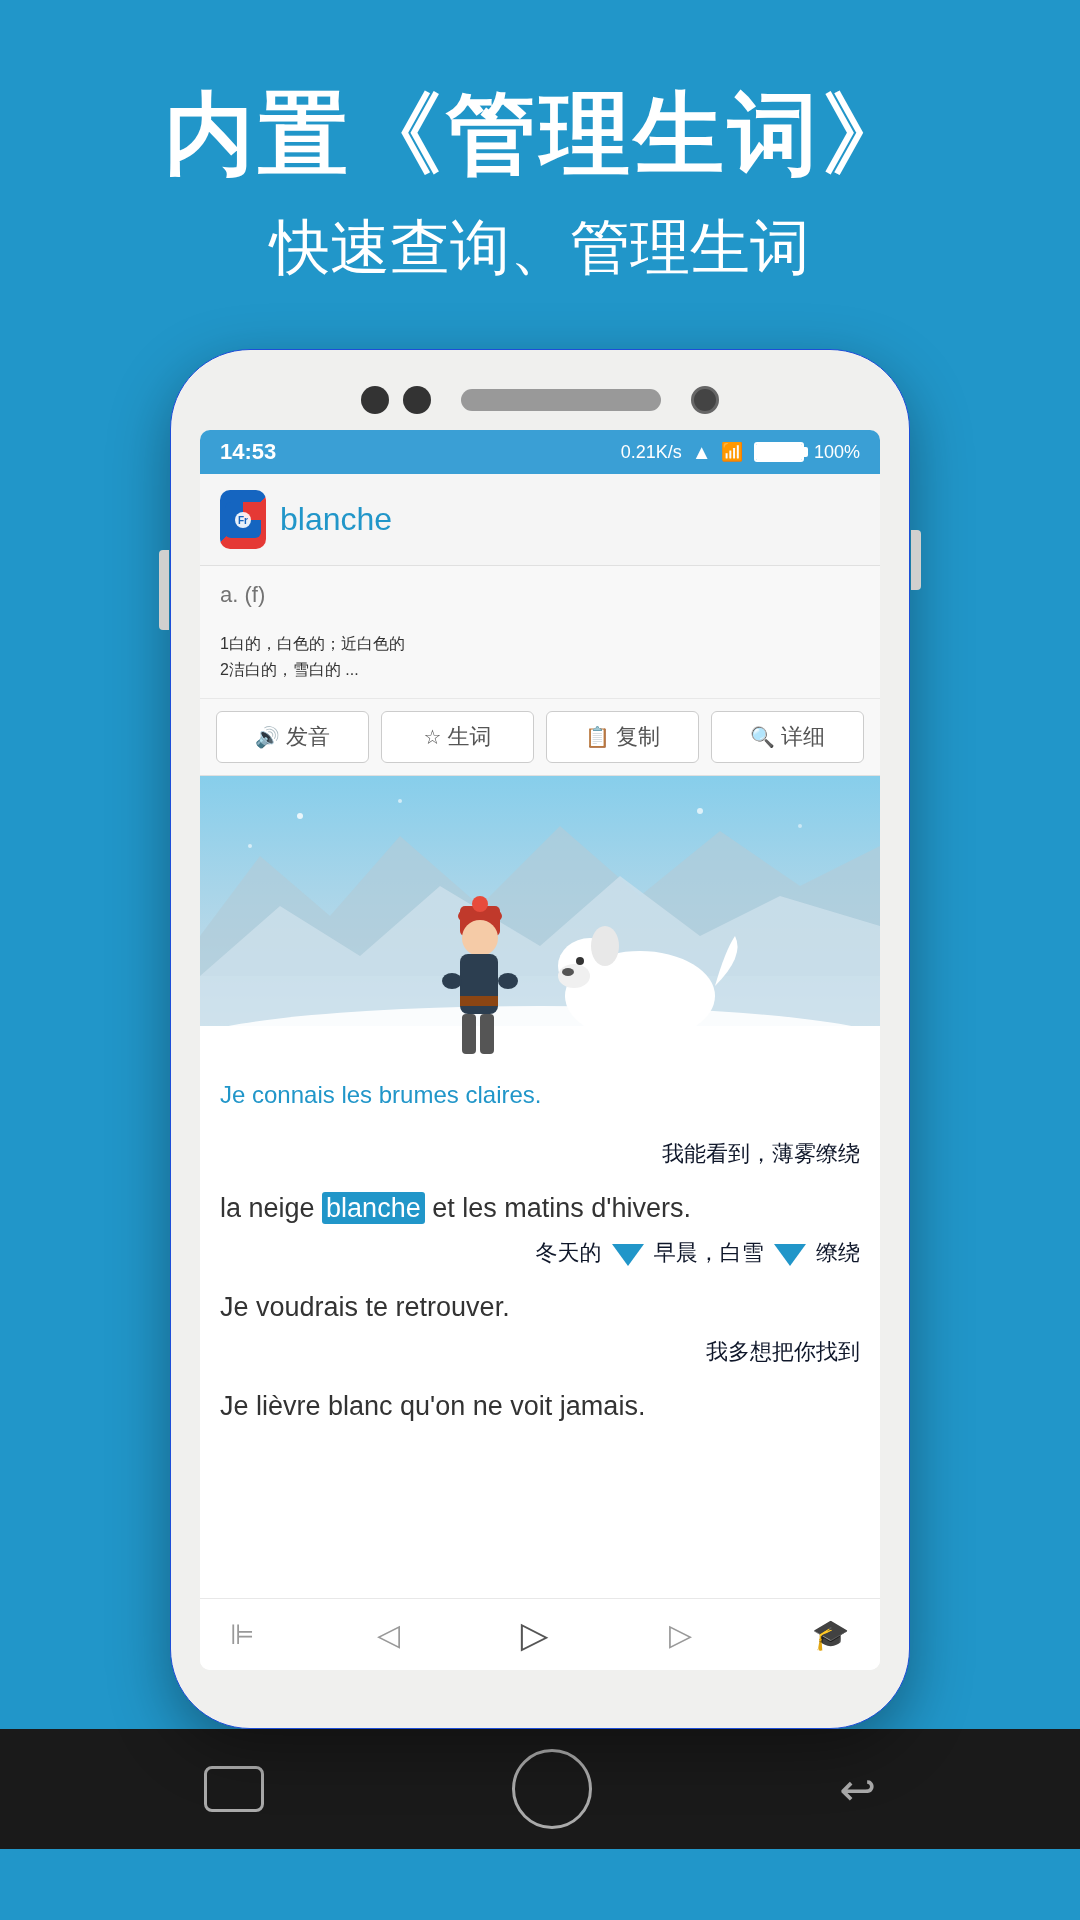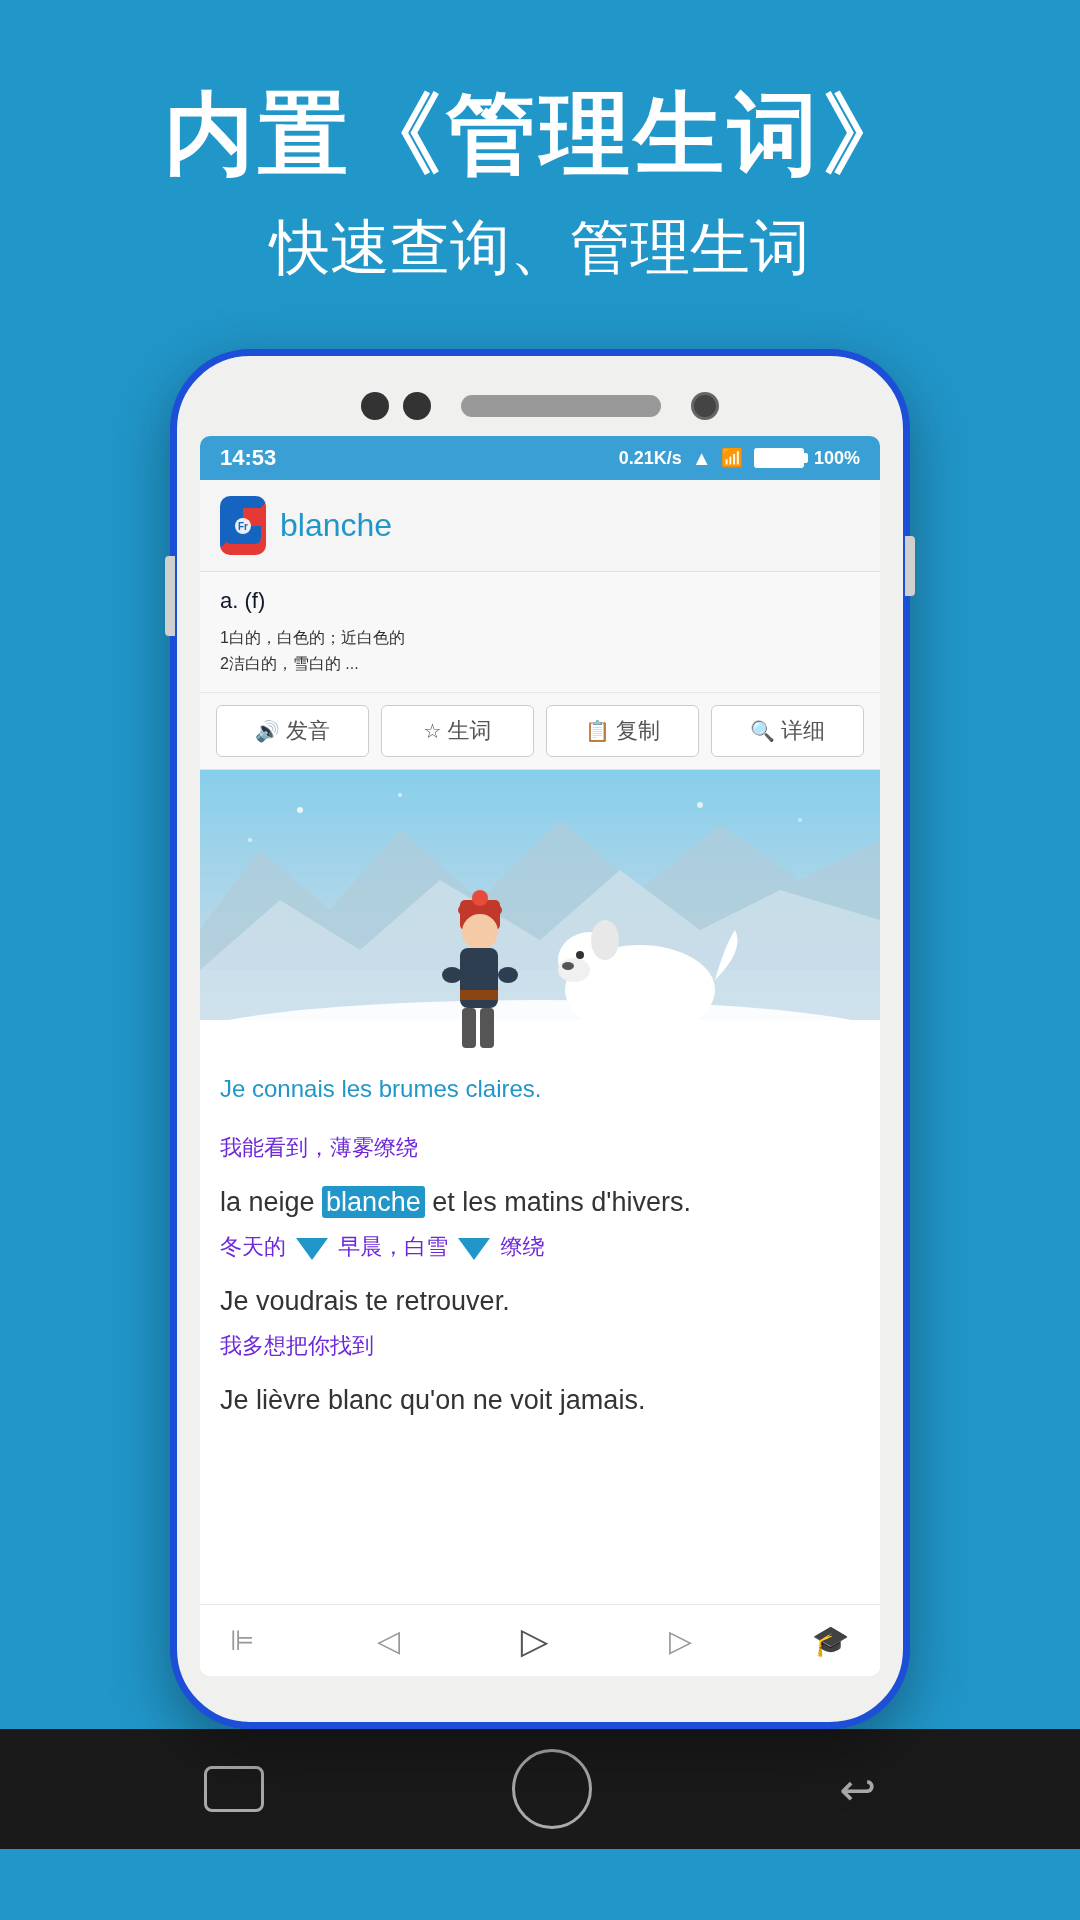--- a/index.html
+++ b/index.html
@@ -38,21 +38,21 @@
       position: relative;
       margin-top: 20px;
     }
     .phone-outer {
       width: 740px;
       height: 1380px;
       background: #f0f0ee;
       border-radius: 80px;
       position: relative;
       box-shadow: 0 20px 60px rgba(0,0,0,0.35);
-      border: 7px solid #1d4ed8;
+      border: 1px solid #1d4ed8;
       display: flex;
       flex-direction: column;
       align-items: center;
     }
     
     .phone-top-bar {
       width: 100%;
       height: 80px;
       display: flex;
       justify-content: center;
@@ -106,21 +106,20 @@
       justify-content: space-between;
       align-items: center;
       min-height: 44px;
     }
     .status-left { font-weight: bold; }
     .status-right {
       display: flex;
       align-items: center;
       gap: 10px;
       font-size: 18px;
-      font-weight: bold;
     }
     .wifi-icon { font-size: 20px; }
     .battery-bar {
       width: 50px;
       height: 20px;
       border: 2px solid white;
       border-radius: 3px;
       position: relative;
       display: flex;
       align-items: center;
@@ -171,22 +170,22 @@
 
     
     .dict-content {
       background: #f8f8f8;
       padding: 16px 20px;
       border-bottom: 1px solid #e8e8e8;
       min-height: 120px;
     }
     .word-pos {
       font-size: 22px;
-      color: #0f172a;
-      margin-bottom: 11px;
+      color: #737373;
+      margin-bottom: 23px;
     }
     .word-def {
       font-size: 16px;
       color: #333;
       line-height: 1.6;
     }
 
     
     .action-buttons {
       background: #f8f8f8;
@@ -239,23 +238,24 @@
       flex: 1;
       overflow: hidden;
     }
     .sentence-fr {
       color: #2196C9;
       font-size: 24px;
       line-height: 1.6;
       margin-bottom: 24px;
     }
     .sentence-cn {
-      color: #6d28d9;
+      color: #0f172a;
       font-size: 22px;
       margin-bottom: 18px;
+      text-align: right;
     }
     .sentence-fr-normal {
       color: #333;
       font-size: 27px;
       line-height: 1.6;
       margin-bottom: 8px;
     }
     .word-highlight {
       background: #2196C9;
       color: white;

